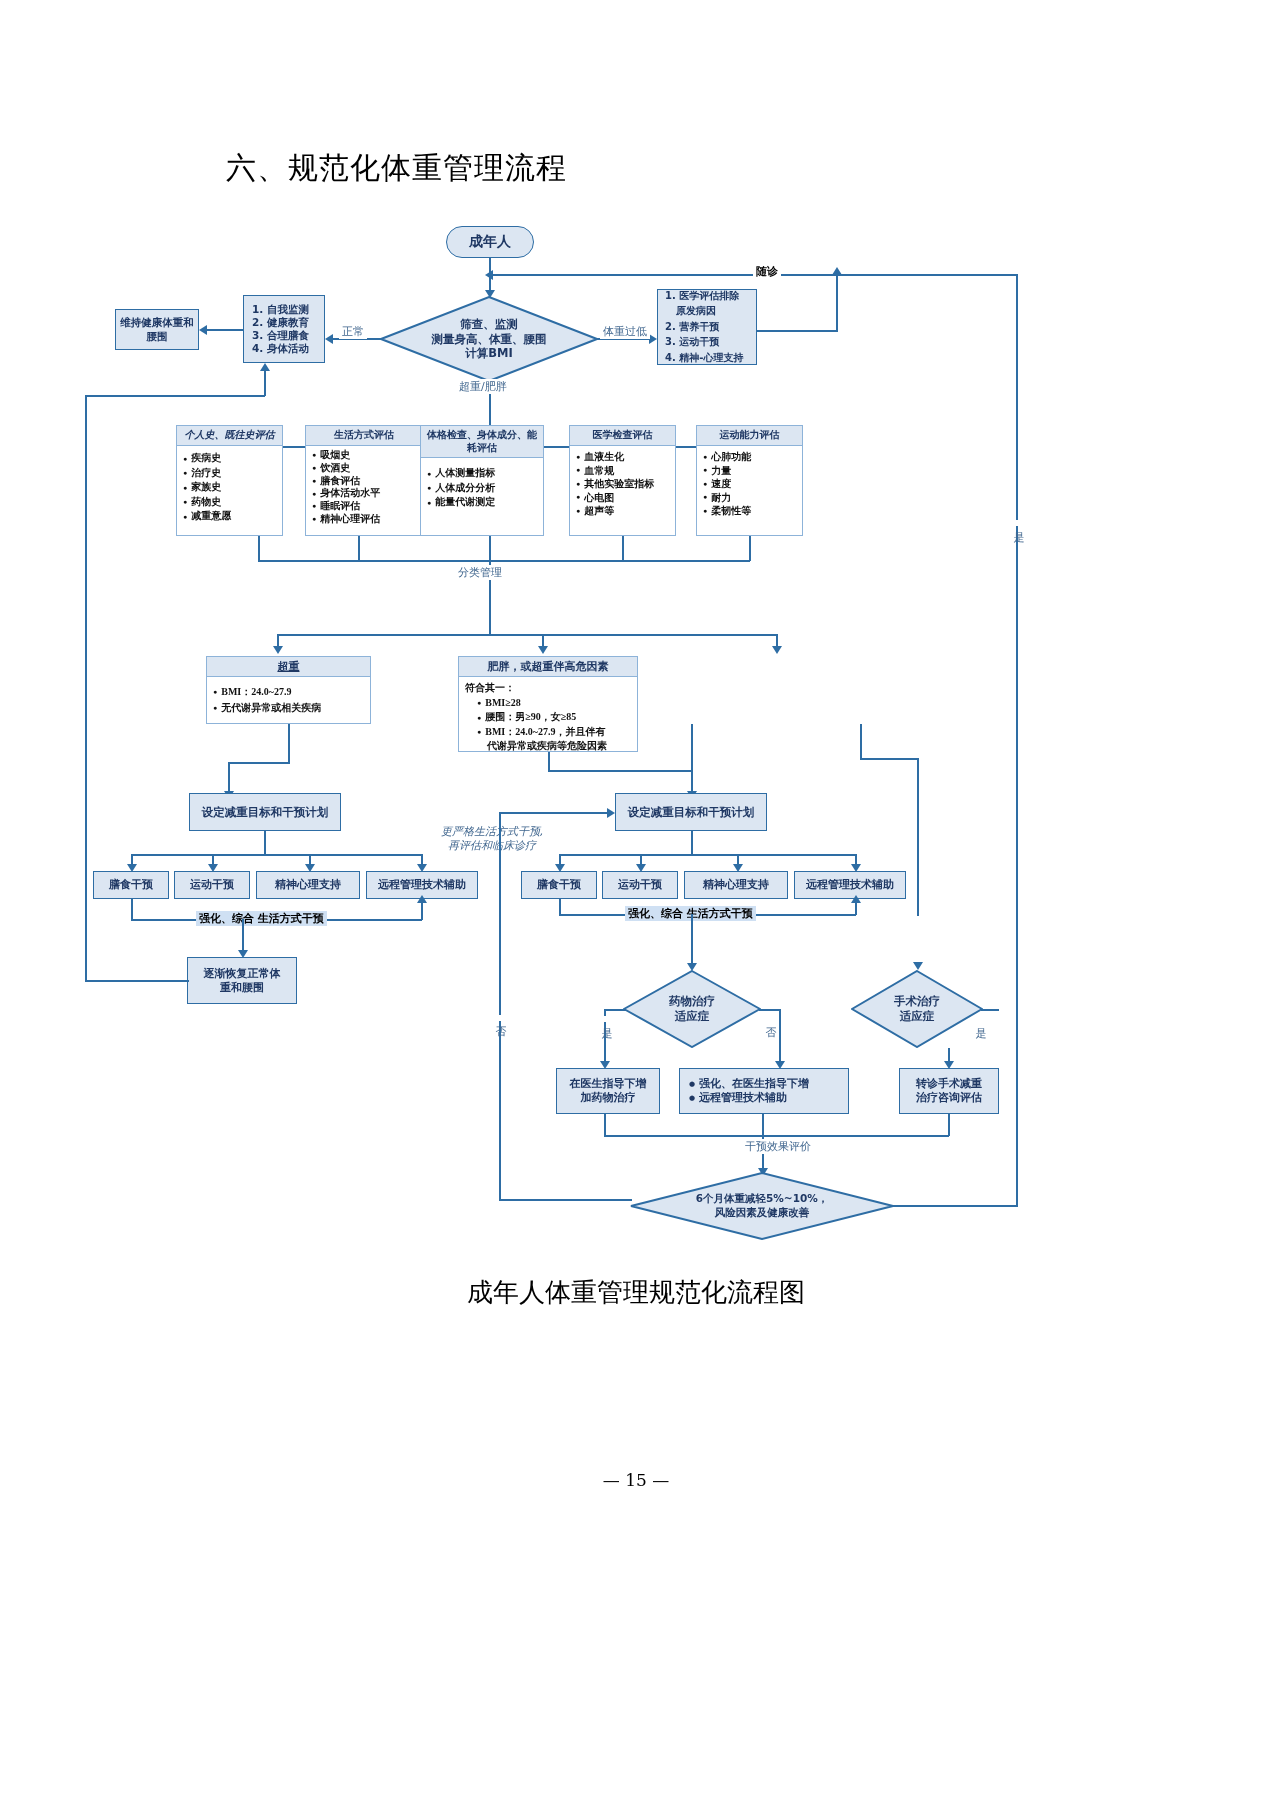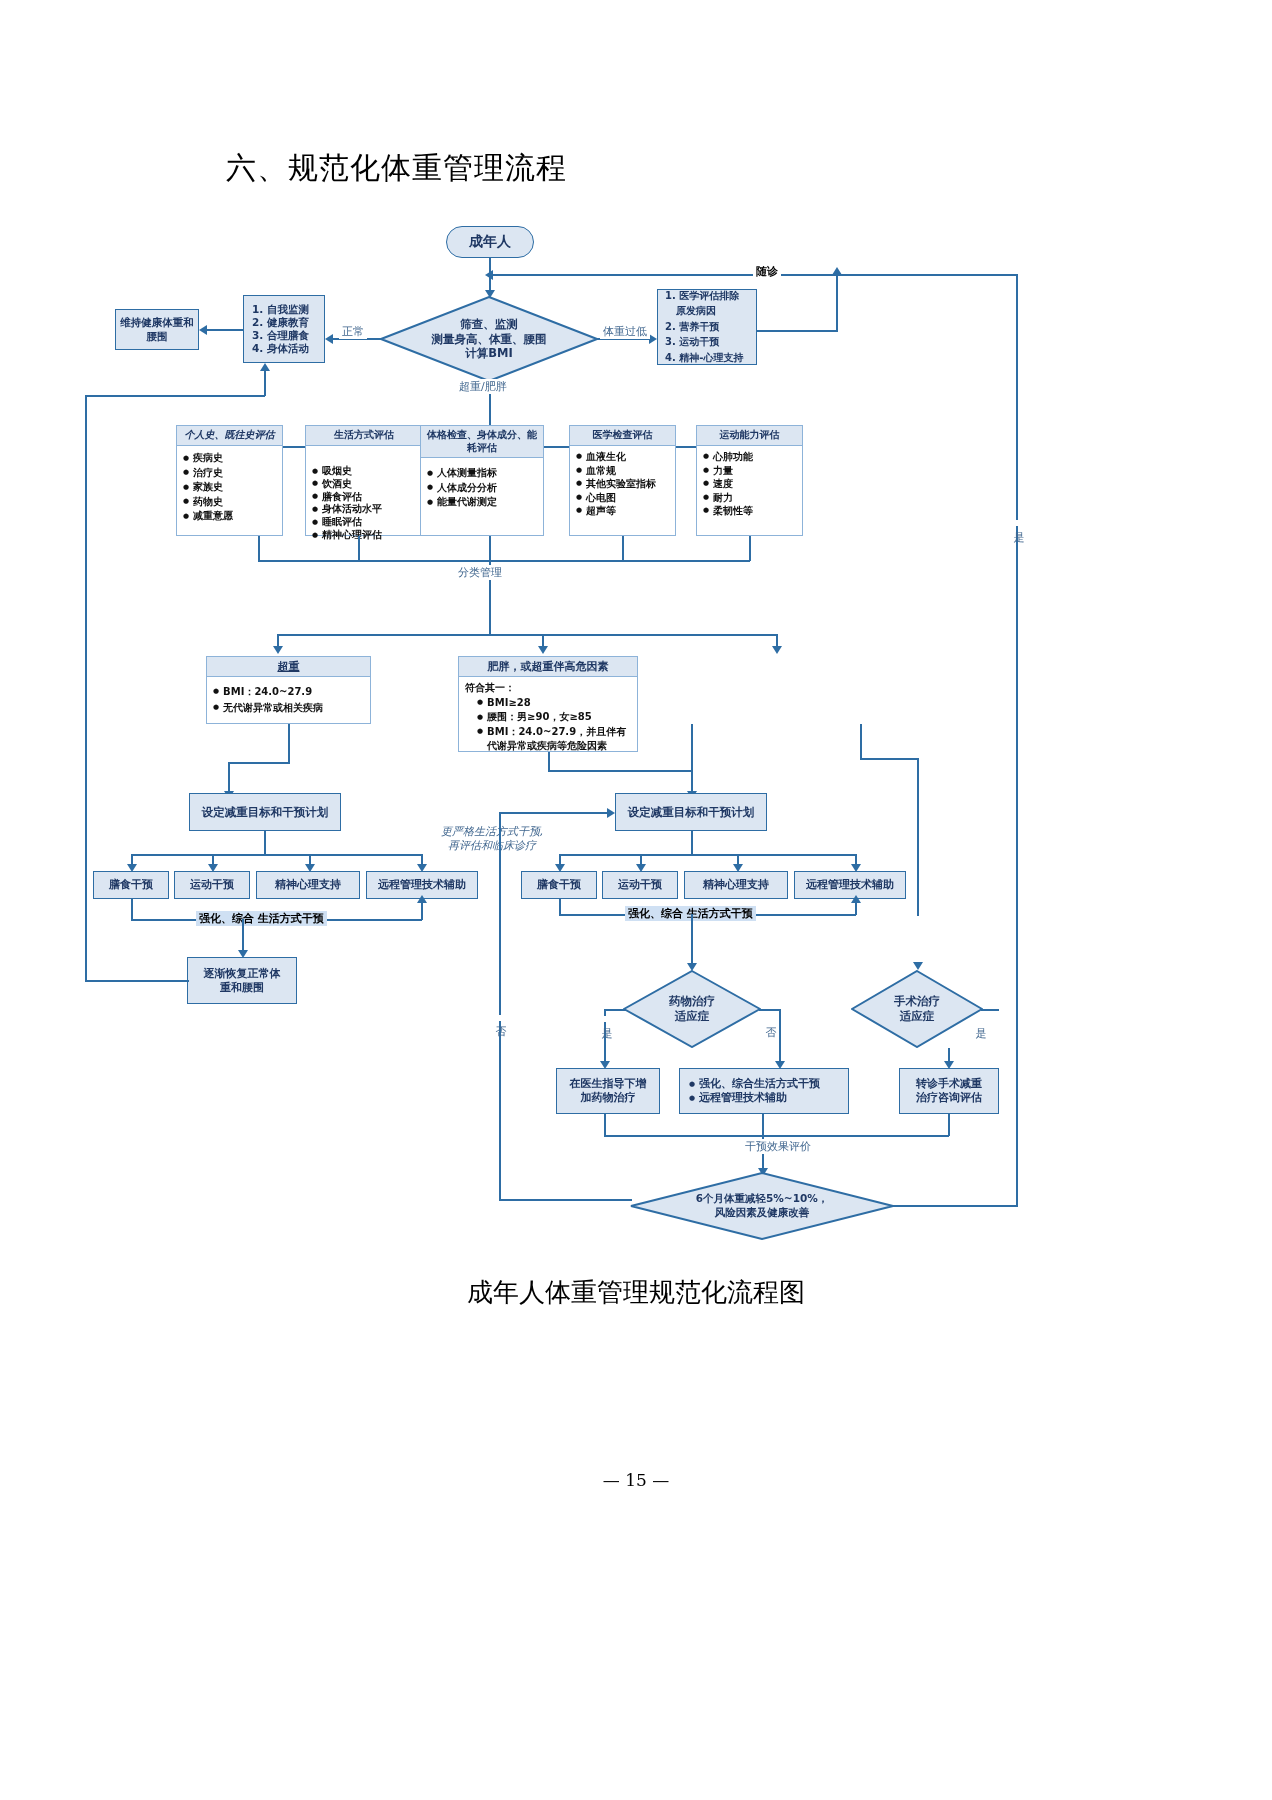--- a/index.html
+++ b/index.html
@@ -26,21 +26,21 @@
   .diamond{position:absolute;left:0;top:0;width:100%;height:100%;}
   .diamond-txt{position:absolute;left:0;top:0;width:100%;height:100%;
                display:flex;flex-direction:column;align-items:center;justify-content:center;
                text-align:center;color:#1f3864;font-weight:bold;line-height:1.3;}
 
   
   .card{position:absolute;box-sizing:border-box;border:1.2px solid #8db3d9;background:#fff;}
   .card-hd{box-sizing:border-box;background:#dce6f2;border-bottom:1.2px solid #8db3d9;
            text-align:center;font-weight:bold;color:#1f3864;padding:3px 2px;line-height:1.25;}
   .card-bd{box-sizing:border-box;padding:5px 6px;color:#111;font-weight:bold;line-height:1.45;}
-  .card-bd .li{white-space:nowrap;}
+  .card-bd .li{white-space:nowrap;font-family:Liberation Serif, serif;}
   .card-bd .li::before{content:"\25CF";font-size:7px;vertical-align:middle;margin-right:4px;}
   .card-bd .plain{white-space:nowrap;}
   .card-bd .sub{padding-left:12px;}
   .card-bd .cont{padding-left:22px;}
 
   
   .ln{position:absolute;background:#2e6da4;}
   .lh{height:1.8px;}
   .lv{width:1.8px;}
   .arw{position:absolute;width:0;height:0;}
@@ -144,21 +144,21 @@
       <div class="li">疾病史</div>
       <div class="li">治疗史</div>
       <div class="li">家族史</div>
       <div class="li">药物史</div>
       <div class="li">减重意愿</div>
     </div>
   </div>
 
   <div class="card" style="left:305px;top:425px;width:118px;height:111px;">
     <div class="card-hd" style="font-size:10px;height:20px;">生活方式评估</div>
-    <div class="card-bd" style="font-size:10px;line-height:1.28;padding-top:19px;">
+    <div class="card-bd" style="font-size:10px;line-height:1.28;padding-top:3px;">
       <div class="li">吸烟史</div>
       <div class="li">饮酒史</div>
       <div class="li">膳食评估</div>
       <div class="li">身体活动水平</div>
       <div class="li">睡眠评估</div>
       <div class="li">精神心理评估</div>
     </div>
   </div>
 
   <div class="card" style="left:420px;top:425px;width:124px;height:111px;">
@@ -373,21 +373,21 @@
   <div class="elbl vert" style="left:972px;top:1016px;">是</div>
 
   <div class="node fill" style="left:556px;top:1068px;width:104px;height:46px;font-size:11px;flex-direction:column;">
     <div>在医生指导下增</div>
     <div>加药物治疗</div>
   </div>
 
   <div class="node fill" style="left:679px;top:1068px;width:170px;height:46px;font-size:11px;
               flex-direction:column;align-items:flex-start;padding-left:9px;">
     <div style="white-space:nowrap;">
-      <span style="font-size:7px;vertical-align:middle;margin-right:4px;">●</span><span>强化、综合生活方式干预</span>
+      <span style="font-size:7px;vertical-align:middle;margin-right:4px;">●</span><span>强化、在医生指导下增</span>
     </div>
     <div style="white-space:nowrap;">
       <span style="font-size:7px;vertical-align:middle;margin-right:4px;">●</span><span>远程管理技术辅助</span>
     </div>
   </div>
 
   <div class="node fill" style="left:899px;top:1068px;width:100px;height:46px;font-size:11px;flex-direction:column;">
     <div>转诊手术减重</div>
     <div>治疗咨询评估</div>
   </div>

